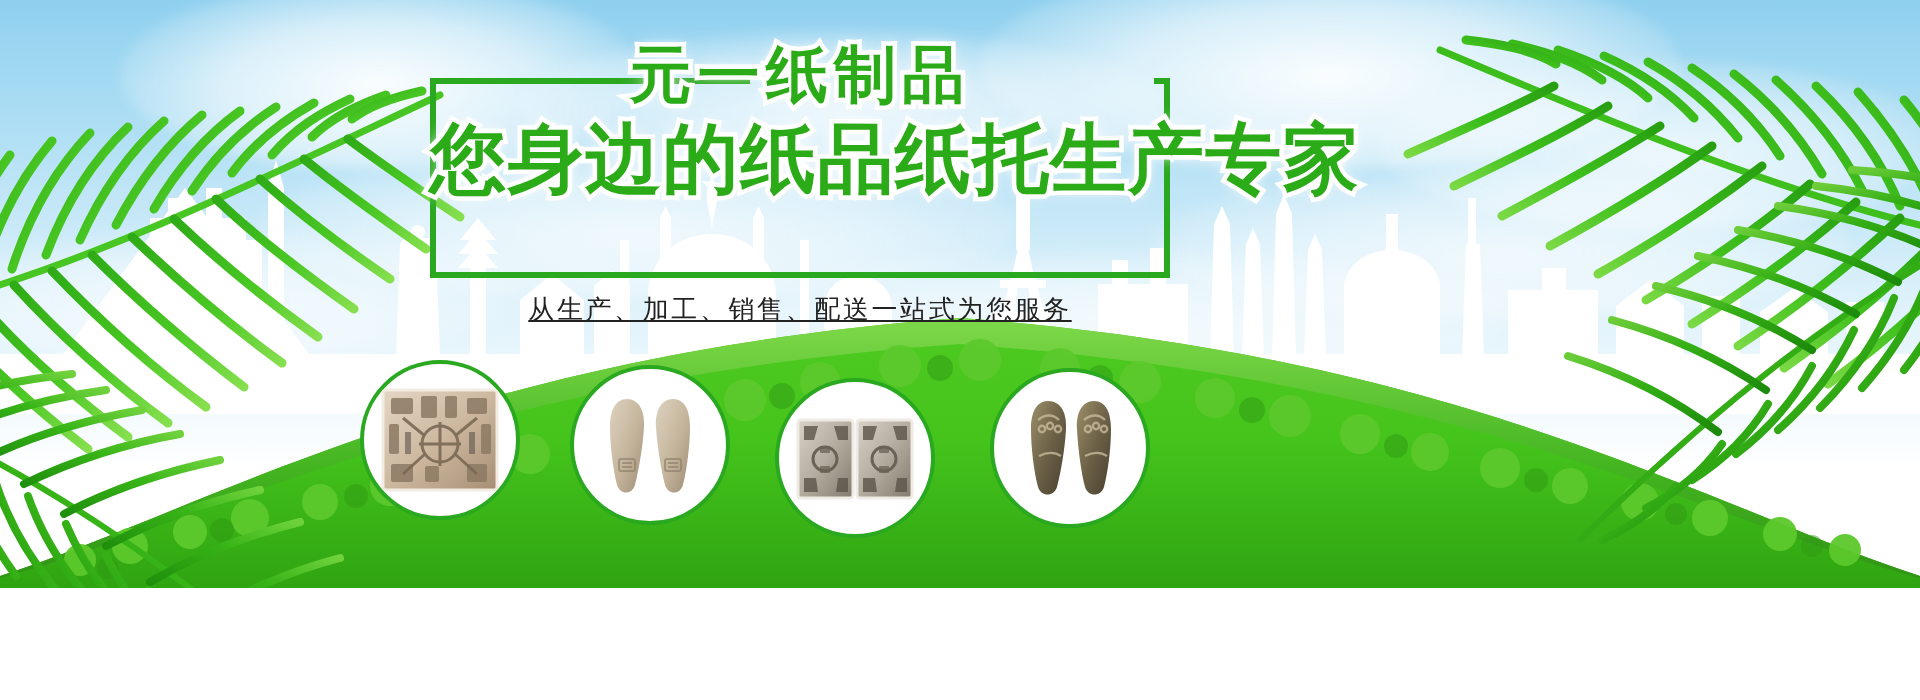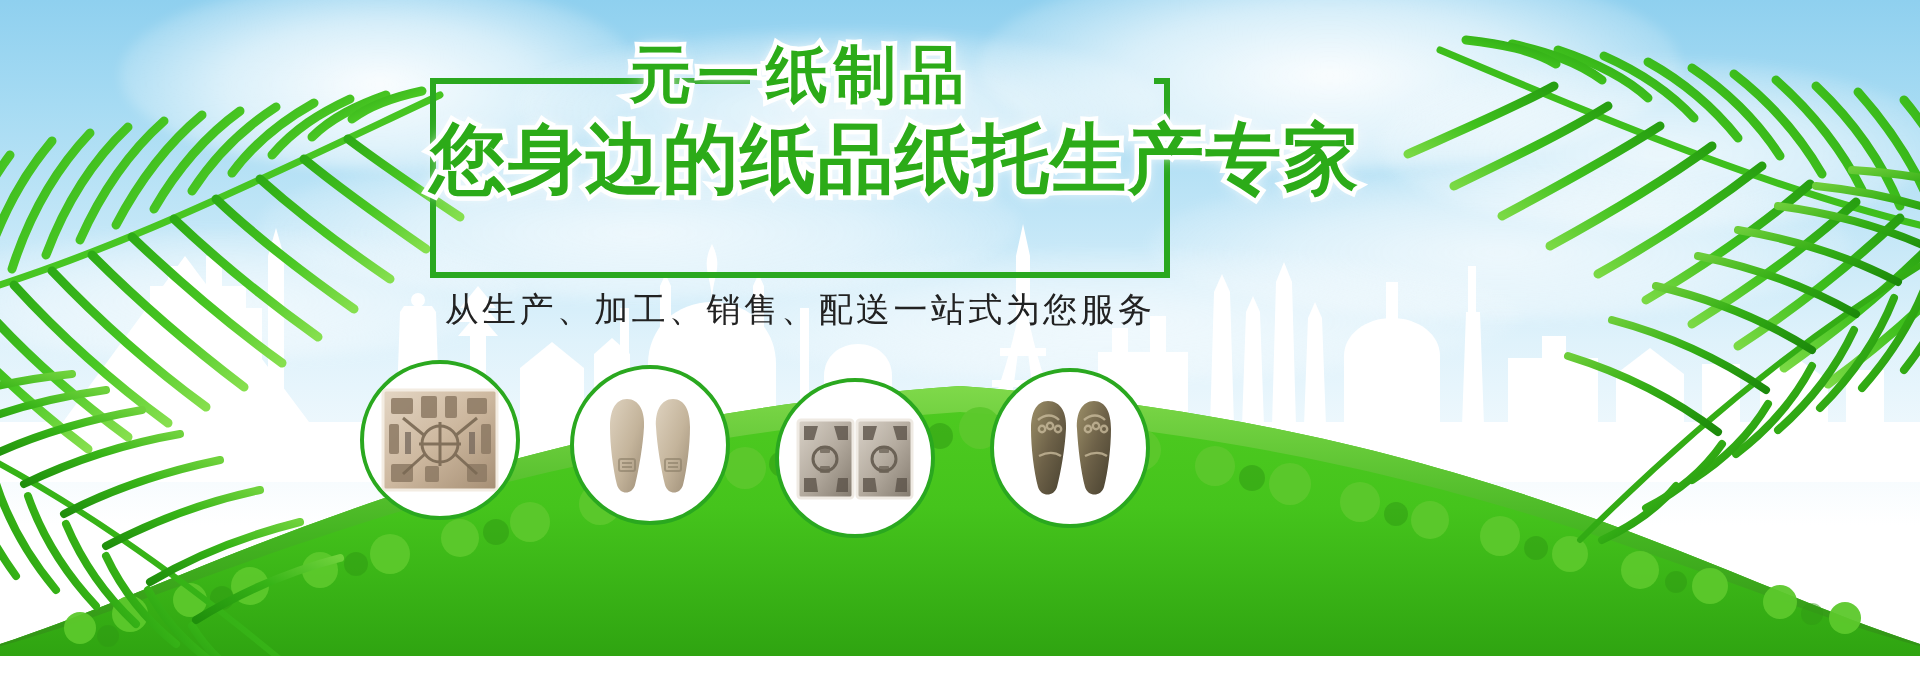--- a/index.html
+++ b/index.html
@@ -6,21 +6,21 @@
   html, body {
     margin: 0;
     padding: 0;
     background: #ffffff;
   }
   * { box-sizing: border-box; }
 
   .banner {
     position: relative;
     width: 1920px;
-    height: 656px;
+    height: 588px;
     overflow: hidden;
     font-family: "Liberation Sans", "DejaVu Sans", sans-serif;
     background: linear-gradient(to bottom,
         #8fd0ef 0%,
         #a6dbf3 16%,
         #c2e6f7 34%,
         #dff2fb 52%,
         #eef8fd 66%,
         #ffffff 80%,
         #ffffff 100%);
@@ -132,26 +132,27 @@
     line-height: 86px;
     letter-spacing: 0.02em;
   }
 
   .tagline {
     position: absolute;
     left: 430px;
     top: 288px;
     width: 740px;
     text-align: center;
-    font-size: 34px;
+    font-size: 26px;
     line-height: 44px;
     color: #222222;
     letter-spacing: 0.10em;
     white-space: nowrap;
     font-family: "Liberation Serif", "DejaVu Serif", serif;
+    text-decoration: underline;
   }
 
   
   .circles {
     position: absolute;
     left: 0; top: 0;
     width: 1920px; height: 700px;
     pointer-events: none;
   }
   .circle {

